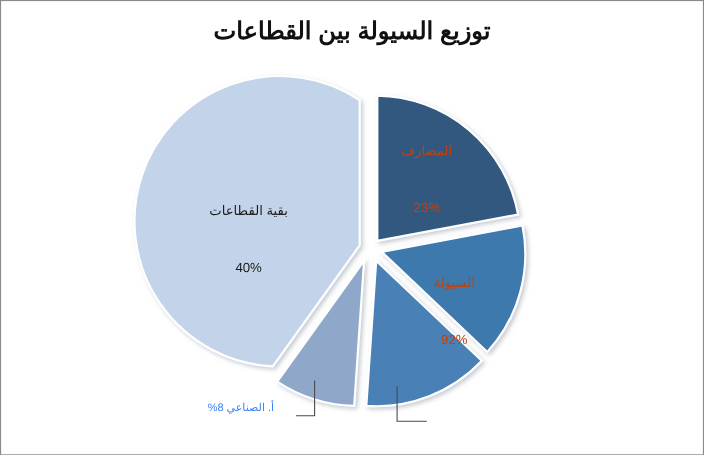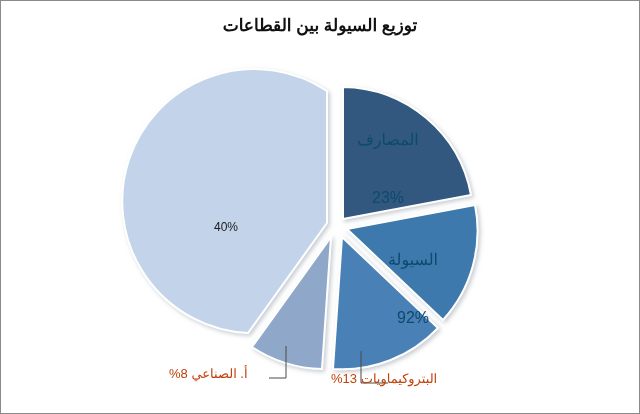--- a/index.html
+++ b/index.html
@@ -20,21 +20,21 @@
     background: #ffffff;
     box-sizing: border-box;
     border: 1px solid #8a8a8a;
   }
   #chart-title {
     position: absolute;
     top: 14px;
     left: 0;
     width: 100%;
     text-align: center;
-    font-size: 17px;
+    font-size: 22px;
     font-weight: bold;
     color: #111111;
     direction: rtl;
     letter-spacing: 0px;
   }
   #plot-area {
     position: absolute;
     left: 0;
     top: 0;
     width: 640px;
@@ -47,29 +47,29 @@
     line-height: 1.35;
     white-space: nowrap;
   }
   .slice-label .lbl-name {
     display: block;
   }
   .slice-label .lbl-val {
     display: block;
     margin-top: 36px;
   }
-  .light-text { color: #0c4a6e; font-size: 16px; }
+  .light-text { color: #c2410c; font-size: 12px; }
   .dark-text { color: #1b1b1b; font-size: 12px; }
   .callout-label {
     position: absolute;
-    text-align: left;
+    text-align: center;
     direction: rtl;
     line-height: 1.35;
-    color: #c2410c;
-    font-size: 13px;
+    color: #3b82f6;
+    font-size: 10px;
     white-space: nowrap;
   }
 </style>
 </head>
 <body>
 
 <div id="page">
 
   <div id="chart-title">توزيع السيولة بين القطاعات</div>
 
@@ -101,28 +101,25 @@
       <span class="lbl-name">المصارف</span>
       <span class="lbl-val">23%</span>
     </div>
 
     <div class="slice-label light-text" style="left:357px; top:248px; width:110px;">
       <span class="lbl-name">السيولة</span>
       <span class="lbl-val">92%</span>
     </div>
 
     <div class="slice-label dark-text" style="left:160px; top:182px; width:130px;">
+      <span class="lbl-name">بقية القطاعات</span>
       <span class="lbl-val">40%</span>
     </div>
 
     
-    <div class="callout-label" style="left:330px; top:369px; width:120px;">
-      <span class="lbl-name">البتروكيماويات</span>
-      <span class="lbl-val">13%</span>
-    </div>
 
     <div class="callout-label" style="left:168px; top:364px; width:100px;">
       <span class="lbl-name">أ. الصناعي</span>
       <span class="lbl-val">8%</span>
     </div>
   </div>
 
 </div>
 
 </body></html>

